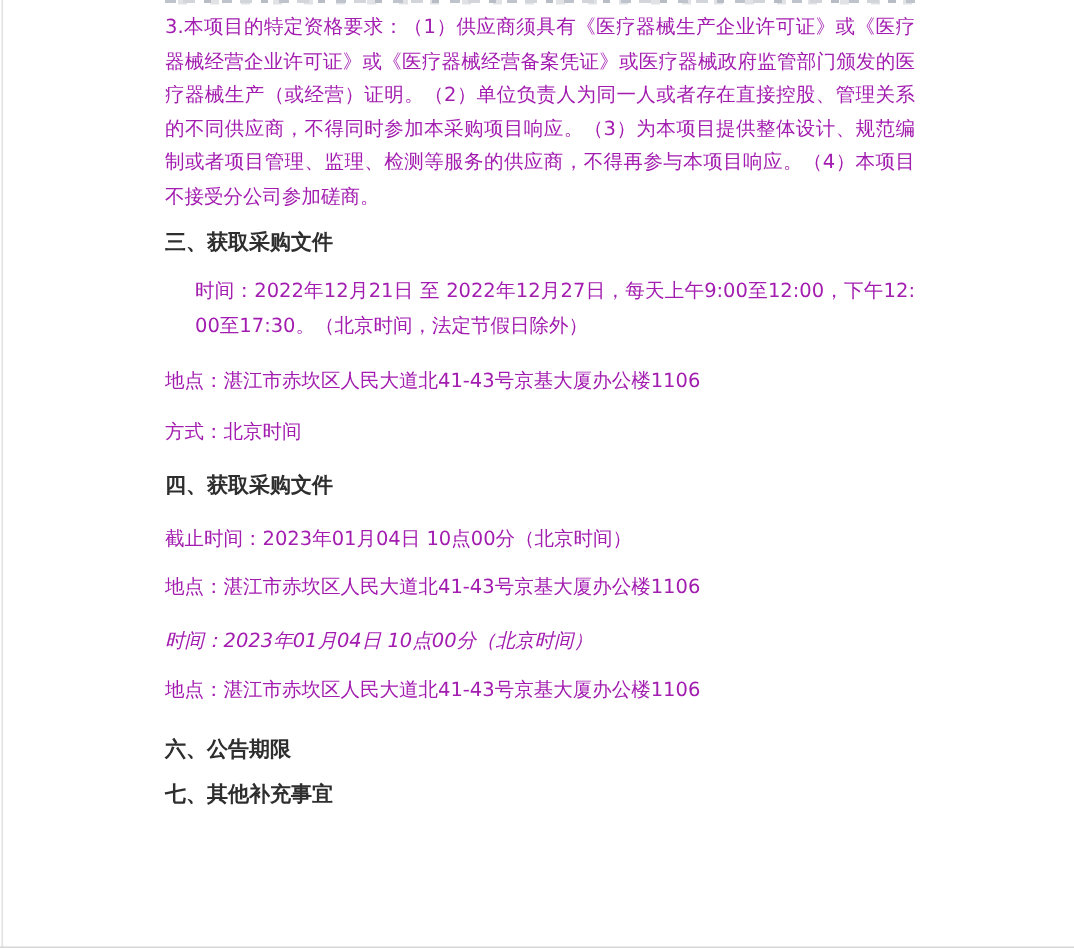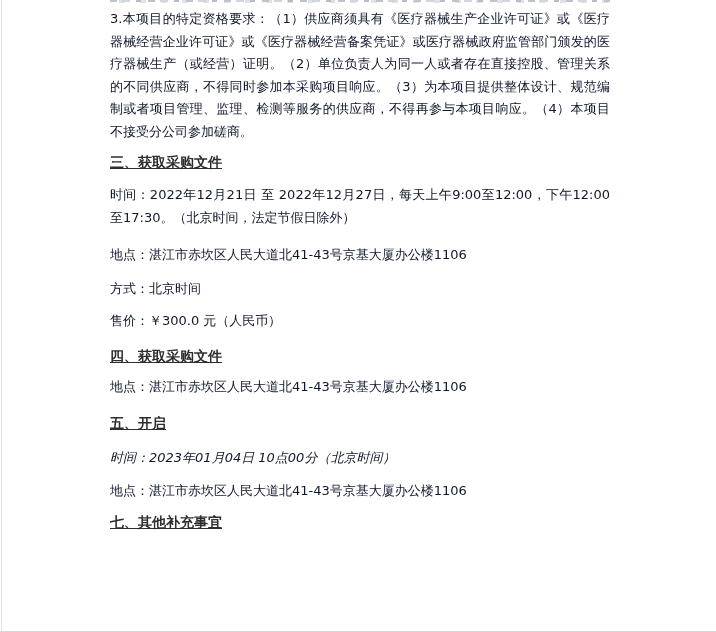--- a/index.html
+++ b/index.html
@@ -32,31 +32,30 @@
       repeating-linear-gradient(90deg,
         transparent 0 9px, #d6d9de 9px 15px, transparent 15px 21px);
     background-size: 100% 2px, 100% 3px;
     background-repeat: repeat-x;
     opacity: .75;
   }
   p {
     margin: 11px 0 0 0;
     font-size: 13px;
     line-height: 23px;
-    color: #0f172a;
+    color: #a21caf;
   }
   p.para { line-height: 22.5px; text-align: justify; word-break: break-all; margin-top: 5px; }
-  p.wrap2 { text-align: justify; word-break: break-all; }
+  p.wrap2 { text-align: justify; word-break: break-all; margin-left: 20px; }
   h3 {
     margin: 14px 0 0 0;
     font-size: 14px;
     line-height: 20px;
     color: #2e2e2e;
     font-weight: 700;
-    text-decoration: underline;
   }
   .mt9  { margin-top: 9px; }
   .mt10 { margin-top: 10px; }
   .mt13 { margin-top: 13px; font-style: italic; }
   .mt14 { margin-top: 14px; }
   .mt15 { margin-top: 15px; }
   .mt18 { margin-top: 18px; }
 </style>
 </head>
 <body>
@@ -66,27 +65,27 @@
 <div class="content">
 
   <div class="clipped-line"></div>
 
   <p class="para">3.本项目的特定资格要求：（1）供应商须具有《医疗器械生产企业许可证》或《医疗器械经营企业许可证》或《医疗器械经营备案凭证》或医疗器械政府监管部门颁发的医疗器械生产（或经营）证明。（2）单位负责人为同一人或者存在直接控股、管理关系的不同供应商，不得同时参加本采购项目响应。（3）为本项目提供整体设计、规范编制或者项目管理、监理、检测等服务的供应商，不得再参与本项目响应。（4）本项目不接受分公司参加磋商。</p>
 
   <h3 class="mt9">三、获取采购文件</h3>
   <p class="wrap2">时间：2022年12月21日 至 2022年12月27日，每天上午9:00至12:00，下午12:00至17:30。（北京时间，法定节假日除外）</p>
   <p class="mt14">地点：湛江市赤坎区人民大道北41-43号京基大厦办公楼1106</p>
   <p>方式：北京时间</p>
-  <p class="mt9">售价：￥300.0 元（人民币）</p>
 
   <h3>四、获取采购文件</h3>
+  <p class="mt14">截止时间：2023年01月04日 10点00分（北京时间）</p>
   <p class="mt9">地点：湛江市赤坎区人民大道北41-43号京基大厦办公楼1106</p>
 
-  <h3 class="mt15">五、开启</h3>
   <p class="mt13">时间：2023年01月04日 10点00分（北京时间）</p>
   <p class="mt10">地点：湛江市赤坎区人民大道北41-43号京基大厦办公楼1106</p>
 
+  <h3 class="mt18">六、公告期限</h3>
 
   <h3 class="mt10">七、其他补充事宜</h3>
 
 </div>
 
 <div class="edge-bottom"></div>
 
 </body></html>

